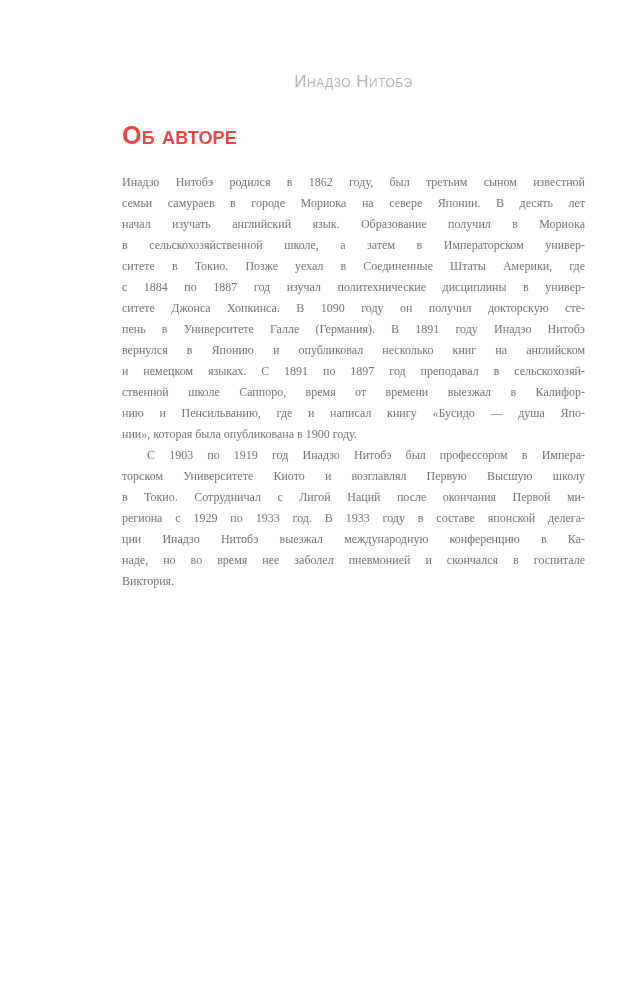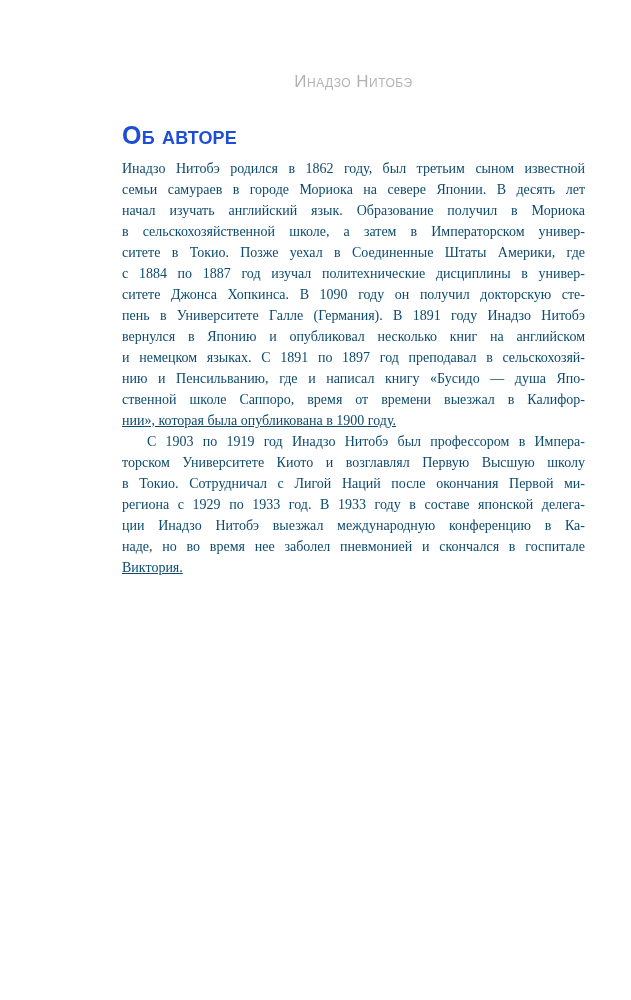--- a/index.html
+++ b/index.html
@@ -30,43 +30,42 @@
   }
   .section-heading {
     position: absolute;
     top: 104px;
     left: 84px;
     font-family: "Liberation Sans", sans-serif;
     font-variant: small-caps;
     font-weight: 800;
     font-size: 25px;
     letter-spacing: 0.2px;
-    color: #1d4ed8;
+    color: #ef4444;
   }
   .body-text {
     position: absolute;
-    top: 158px;
+    top: 172px;
     left: 84px;
     width: 463px;
     font-family: "Liberation Serif", serif;
-    font-size: 14px;
+    font-size: 12px;
     line-height: 21px;
-    color: #0c4a6e;
+    color: #737373;
   }
   .paragraph {
     margin: 0;
   }
   .line {
     text-align: justify;
     text-align-last: justify;
   }
   .line.last {
     text-align: justify;
     text-align-last: left;
-    text-decoration: underline;
   }
   .line.indent {
     text-indent: 25px;
   }
 </style>
 </head>
 <body>
 
 <div class="page">
   <div class="running-header">Инадзо Нитобэ</div>
@@ -78,22 +77,22 @@
         <div class="line">Инадзо Нитобэ родился в 1862 году, был третьим сыном известной</div>
         <div class="line">семьи самураев в городе Мориока на севере Японии. В десять лет</div>
         <div class="line">начал изучать английский язык. Образование получил в Мориока</div>
         <div class="line">в сельскохозяйственной школе, а затем в Императорском универ-</div>
         <div class="line">ситете в Токио. Позже уехал в Соединенные Штаты Америки, где</div>
         <div class="line">с 1884 по 1887 год изучал политехнические дисциплины в универ-</div>
         <div class="line">ситете Джонса Хопкинса. В 1090 году он получил докторскую сте-</div>
         <div class="line">пень в Университете Галле (Германия). В 1891 году Инадзо Нитобэ</div>
         <div class="line">вернулся в Японию и опубликовал несколько книг на английском</div>
         <div class="line">и немецком языках. С 1891 по 1897 год преподавал в сельскохозяй-</div>
+        <div class="line">ственной школе Саппоро, время от времени выезжал в Калифор-</div>
         <div class="line">нию и Пенсильванию, где и написал книгу «Бусидо — душа Япо-</div>
-        <div class="line">ственной школе Саппоро, время от времени выезжал в Калифор-</div>
         <div class="line last">нии», которая была опубликована в 1900 году.</div>
       </div>
       <div class="paragraph">
         <div class="line indent">С 1903 по 1919 год Инадзо Нитобэ был профессором в Импера-</div>
         <div class="line">торском Университете Киото и возглавлял Первую Высшую школу</div>
         <div class="line">в Токио. Сотрудничал с Лигой Наций после окончания Первой ми-</div>
         <div class="line">региона с 1929 по 1933 год. В 1933 году в составе японской делега-</div>
         <div class="line">ции Инадзо Нитобэ выезжал международную конференцию в Ка-</div>
         <div class="line">наде, но во время нее заболел пневмонией и скончался в госпитале</div>
         <div class="line last">Виктория.</div>

